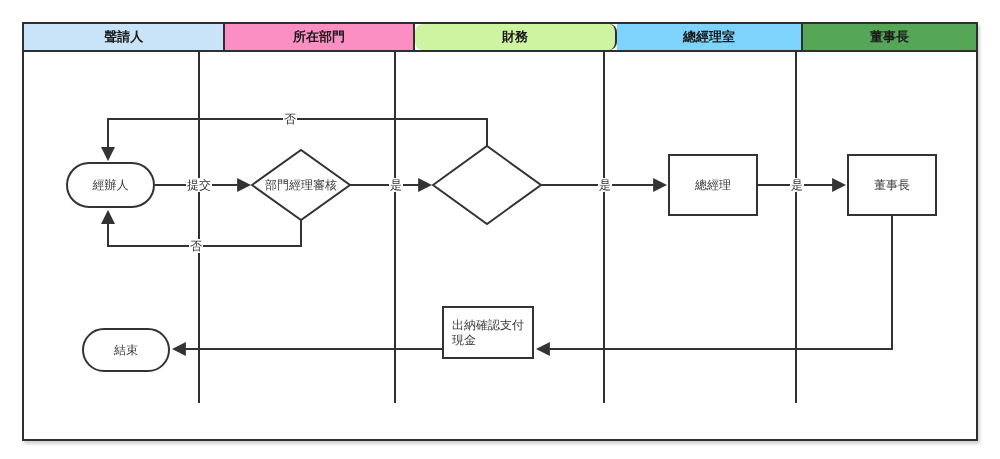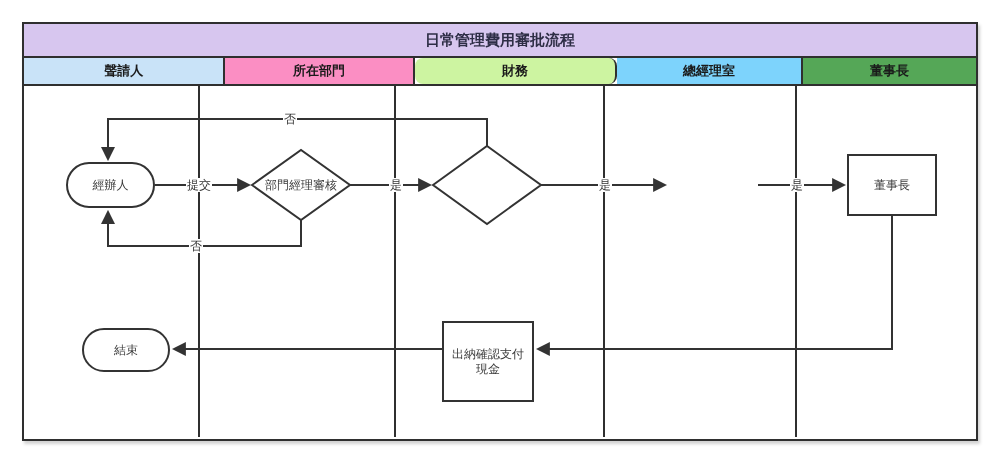--- a/index.html
+++ b/index.html
@@ -31,21 +31,21 @@
   .lane-divider { position: absolute; top: 0; width: 2px; height: 100%; background: #2f2f2f; }
   .ld1 { left: 174px; } .ld2 { left: 370px; } .ld3 { left: 579px; } .ld4 { left: 771px; }
 
   
   svg.connectors { position: absolute; left: 0; top: 0; width: 1000px; height: 459px; pointer-events: none; }
 
   
   .node {
     position: absolute; box-sizing: border-box; background: #fff;
     border: 2px solid #333; display: flex; align-items: center; justify-content: center;
-    text-align: center; font-size: 12px; color: #3b3b3b; line-height: 15px;
+    font-size: 12px; color: #3b3b3b; line-height: 15px;
   }
   .rounded { border-radius: 23px; }
   .preline { white-space: pre-line; }
   .diamond-label {
     position: absolute; text-align: center; font-size: 12px; color: #3b3b3b; line-height: 14px;
   }
   .edge-label {
     position: absolute; transform: translate(-50%, -50%);
     background: #fff; font-size: 12px; color: #333; line-height: 14px; padding: 0 1px;
   }
@@ -54,21 +54,20 @@
     font-family: "Liberation Serif", "DejaVu Serif", serif;
     font-weight: bold; font-size: 30px; color: #b3b3b3; letter-spacing: 1px;
   }
 </style>
 </head>
 <body>
 
 <div class="stage">
 
   <div class="frame">
-    <div class="title-bar" style="background-color: rgb(215, 198, 239);">日常管理費用審批流程</div>
     <div class="lane-headers">
       <div class="lane-header lh1" style="background-color: rgb(201, 227, 248);">聲請人</div>
       <div class="lane-header lh2" style="background-color: rgb(251, 142, 195);">所在部門</div>
       <div class="lane-header lh3" style="background-color: rgb(205, 244, 161);">財務</div>
       <div class="lane-header lh4" style="background-color: #7dd3fc;">總經理室</div>
       <div class="lane-header lh5" style="background-color: rgb(85, 167, 87);">董事長</div>
     </div>
     <div class="lane-body">
       <div class="lane-divider ld1"></div>
       <div class="lane-divider ld2"></div>
@@ -96,22 +95,23 @@
     <polyline points="892,216 892,349 538,349" fill="none" stroke="#333" stroke-width="2" marker-end="url(#arrow)"></polyline>
 
     <line x1="442" y1="349" x2="174" y2="349" stroke="#333" stroke-width="2" marker-end="url(#arrow)"></line>
 
     <polygon points="252,185 301,150 350,185 301,220" fill="#fff" stroke="#333" stroke-width="2"></polygon>
     <polygon points="433,185 487,146 541,185 487,224" fill="#fff" stroke="#333" stroke-width="2"></polygon>
   </svg>
 
   <div class="node rounded" style="left:66px; top:162px; width:89px; height:46px;">經辦人</div>
   <div class="diamond-label" style="left:252px; top:178px; width:98px;">部門經理審核</div>
+  <div class="node" style="left:668px; top:154px; width:90px; height:62px;">總經理</div>
   <div class="node" style="left:847px; top:154px; width:90px; height:62px;">董事長</div>
-  <div class="node preline" style="left:442px; top:321px; width:92px; height:81px;">出納確認支付
+  <div class="node preline" style="left:442px; top:306px; width:92px; height:53px;">出納確認支付
 現金</div>
   <div class="node rounded" style="left:82px; top:328px; width:88px; height:44px;">結束</div>
 
   <div class="edge-label" style="left:199px; top:185px;">提交</div>
   <div class="edge-label" style="left:396px; top:185px;">是</div>
   <div class="edge-label" style="left:605px; top:185px;">是</div>
   <div class="edge-label" style="left:797px; top:185px;">是</div>
   <div class="edge-label" style="left:290px; top:119px;">否</div>
   <div class="edge-label" style="left:196px; top:246px;">否</div>
 

